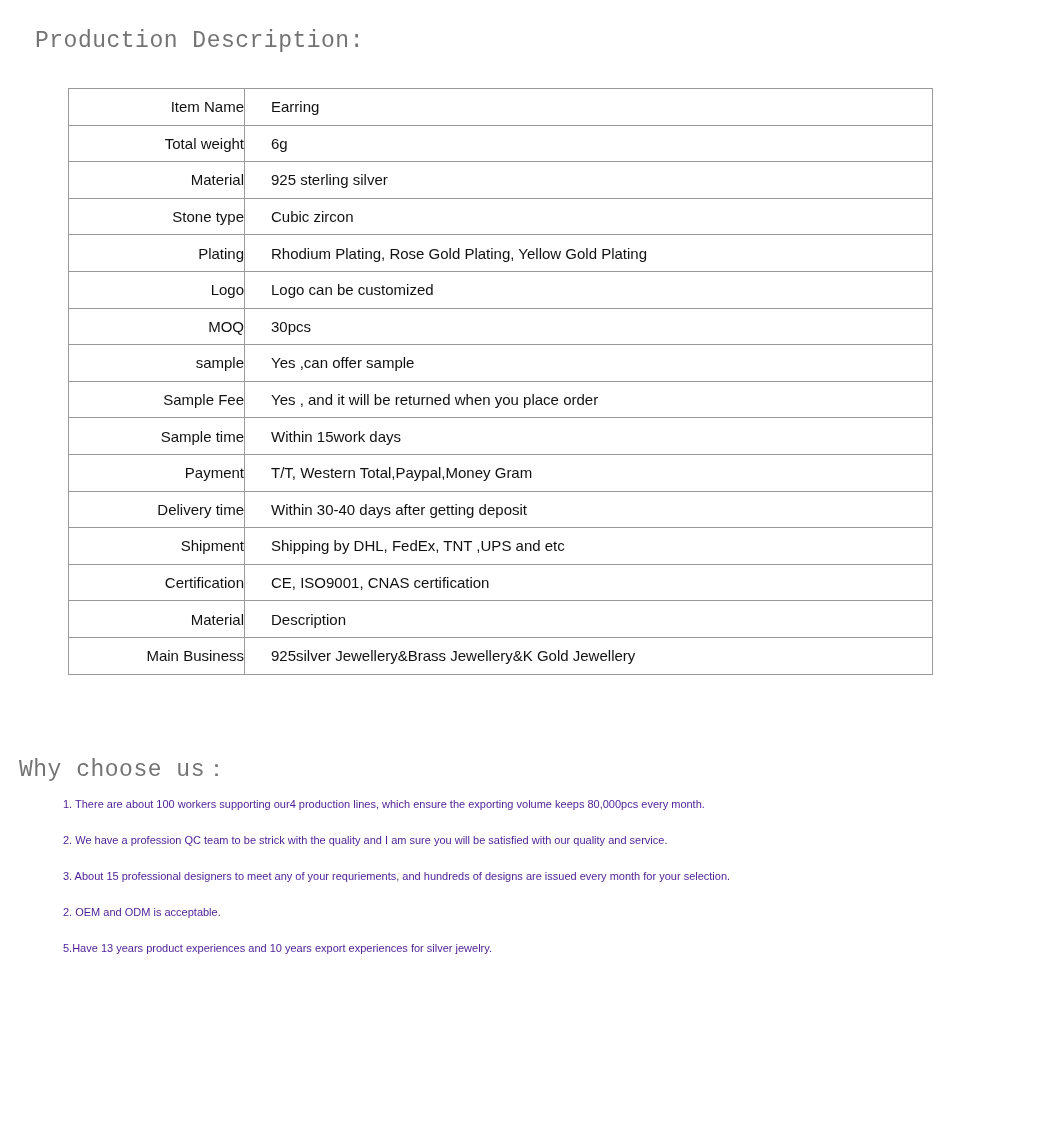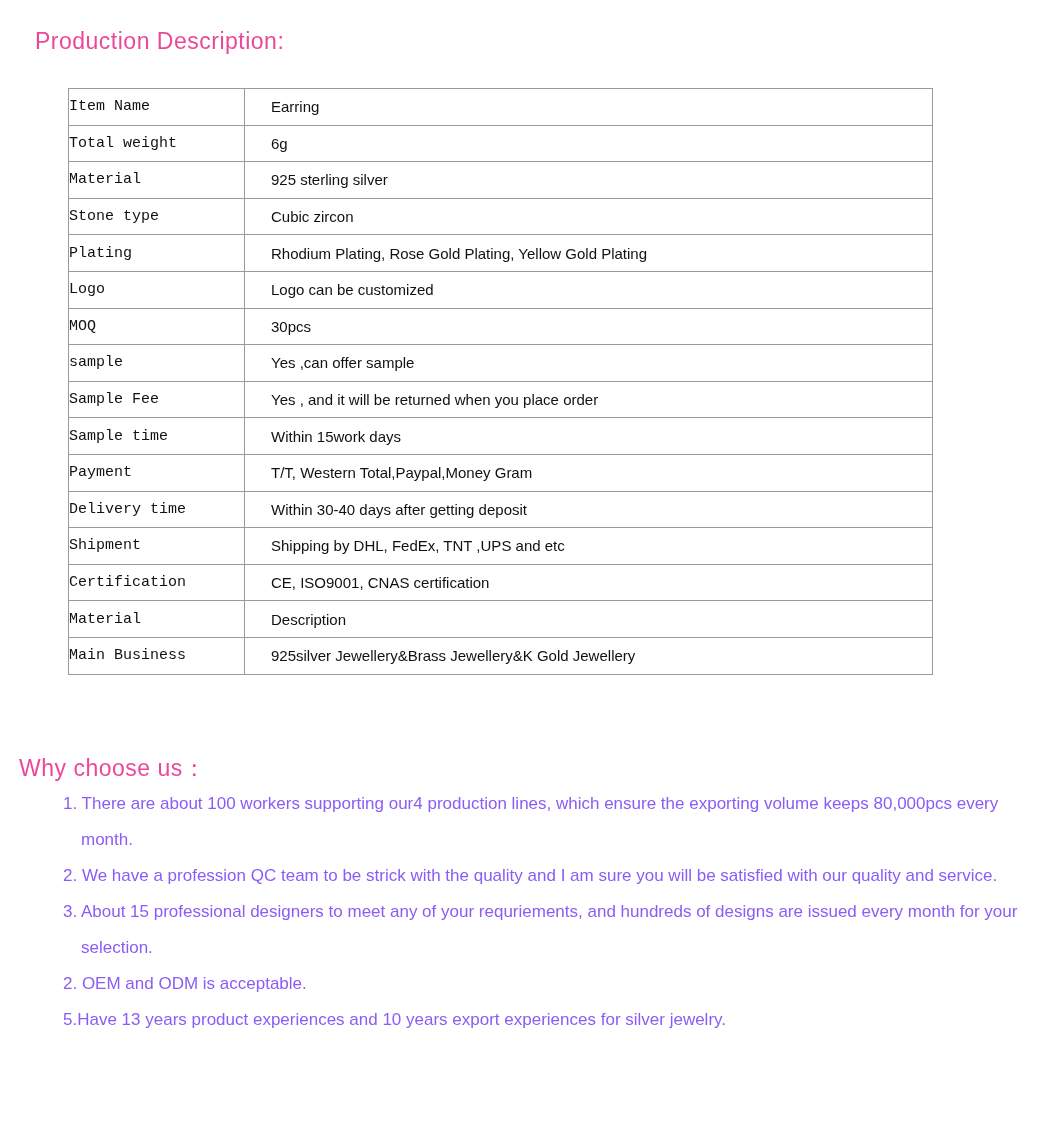--- a/index.html
+++ b/index.html
@@ -16,24 +16,24 @@
     overflow: hidden;
   }
 
   .page {
     position: relative;
     width: 1060px;
     height: 1141px;
   }
 
   .heading-serif {
-    font-family: Liberation Sans, sans-serif;
+    font-family: Liberation Mono, monospace;
     font-size: 23px;
     letter-spacing: 0.5px;
-    color: #ec4899;
+    color: #737373;
   }
 
   #production-title {
     position: absolute;
     left: 35px;
     top: 28px;
   }
 
   .spec-table {
     position: absolute;
@@ -47,23 +47,22 @@
     border: 1px solid #9a9a9a;
     height: 35.6px;
     padding: 0 0 0 0;
     vertical-align: middle;
     font-size: 15px;
     color: #111;
     font-family: "Liberation Sans", sans-serif;
   }
   .spec-table td.label {
     width: 175px;
-    text-align: left;
+    text-align: right;
     font-size: 15px;
-    font-family: Liberation Mono, monospace;
   }
   .spec-table td.value {
     padding-left: 26px;
     text-align: left;
     font-size: 15px;
   }
 
   #why-title {
     position: absolute;
     left: 19px;
@@ -71,23 +70,23 @@
     margin-top: 8px;
   }
 
   .why-list {
     position: absolute;
     left: 63px;
     top: 786px;
     width: 960px;
   }
   .why-item {
-    font-size: 17px;
+    font-size: 11px;
     line-height: 36px;
-    color: #8b5cf6;
+    color: #4c1d95;
     margin: 0 0 0 0;
     padding-left: 0;
     text-indent: 0;
   }
   .why-item.indent-hang {
     padding-left: 18px;
     text-indent: -18px;
   }
 </style>
 </head>

